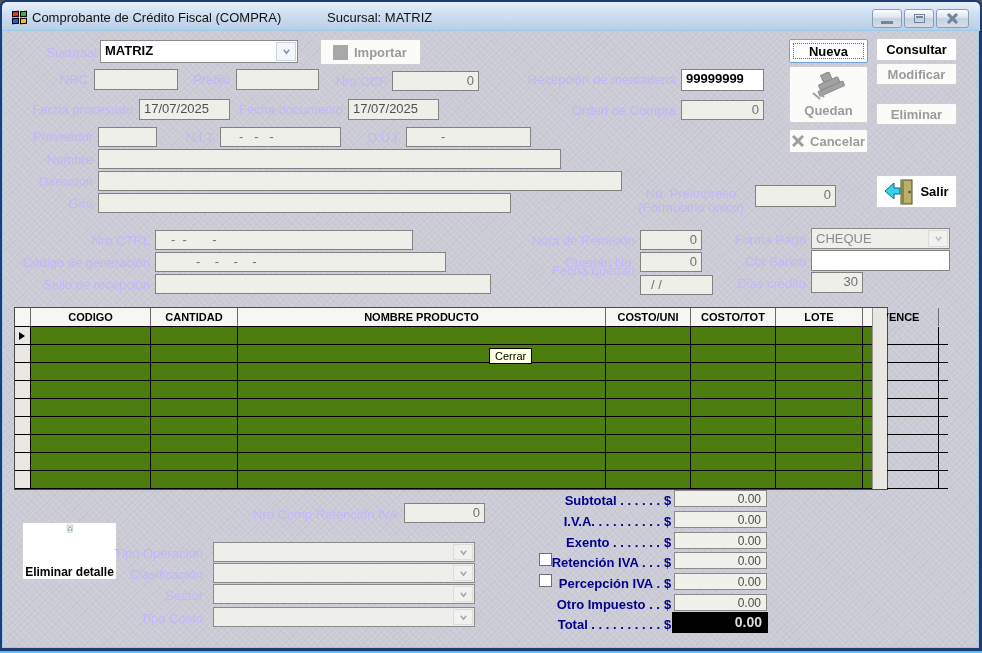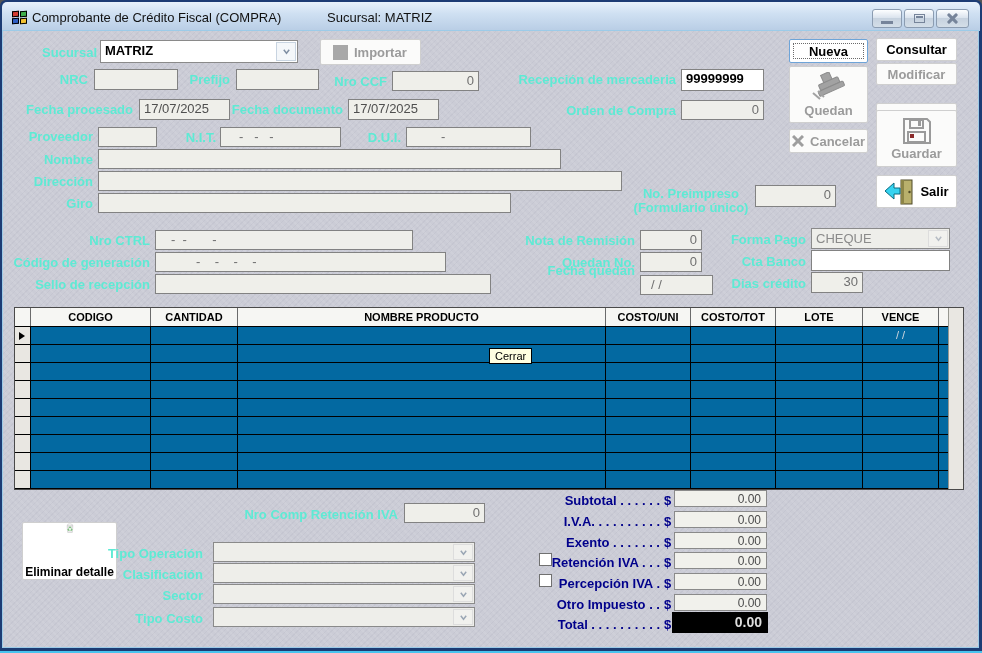--- a/index.html
+++ b/index.html
@@ -16,21 +16,21 @@
     background:linear-gradient(#fdfeff,#dbe4ee 45%,#c6d2df 50%,#d4dee8);display:flex;align-items:center;justify-content:center;}
   .g-min{width:12px;height:3px;background:#76849a;margin-top:7px;}
   .g-max{width:11px;height:9px;border:1px solid #76849a;box-sizing:border-box;position:relative;}
   .g-max::before{content:"";position:absolute;left:1px;right:1px;top:1px;height:2px;background:#76849a;}
   .g-close{position:relative;width:13px;height:11px;}
   .g-close::before,.g-close::after{content:"";position:absolute;left:0;top:4px;width:13px;height:3px;background:#76849a;border-radius:1px;}
   .g-close::before{transform:rotate(45deg);} .g-close::after{transform:rotate(-45deg);}
   .content-bg{position:absolute;left:3px;top:31px;right:4px;bottom:6px;background:#cbccd6;box-shadow:0 0 0 1px #9ccbe8;
     background-image:repeating-linear-gradient(45deg,rgba(255,255,255,.07) 0 2px,rgba(0,0,0,0) 2px 5px),
                      repeating-linear-gradient(-45deg,rgba(80,80,110,.05) 0 1px,rgba(0,0,0,0) 1px 4px);}
-  .lbl{position:absolute;font-size:13px;font-weight:bold;color:#5eead4;text-align:right;white-space:nowrap;z-index:2;}
+  .lbl{position:absolute;font-size:13px;font-weight:normal;color:#c4b5fd;text-align:right;white-space:nowrap;z-index:2;}
   .lbl.ctr{text-align:center;}
   .fld{position:absolute;background:#efefea;border:1px solid #828282;box-sizing:border-box;font-size:13px;color:#6f6f6f;
     padding:1px 4px;white-space:pre;overflow:hidden;z-index:2;line-height:16px;}
   .fld.white{background:#fff;color:#000;font-weight:bold;}
   .fld.num{text-align:right;}
   .fld.date{color:#4f4f4f;}
   .combo{position:absolute;background:#fff;border:1px solid #8a8a8a;box-sizing:border-box;z-index:2;}
   .combo .val{position:absolute;left:4px;top:2px;font-size:13px;font-weight:bold;color:#000;white-space:nowrap;}
   .combo .cbtn{position:absolute;top:1px;right:1px;bottom:1px;width:20px;background:#f4f7fa;border:1px solid #c8d4e1;
     box-sizing:border-box;display:flex;align-items:center;justify-content:center;}
@@ -39,21 +39,21 @@
   .combo.dis .cbtn{background:#f1f1ee;border-color:#dddddd;}
   .chev{width:9px;height:9px;display:block;}
   .btn-w{position:absolute;background:#fff;border:1px solid #cfcfcf;border-radius:2px;box-sizing:border-box;
     display:flex;align-items:center;justify-content:center;font-size:13px;font-weight:bold;color:#000;z-index:2;}
   .btn-w.dis{color:#9b9b9b;background:#fbfbfa;}
   .btn-nueva{border:1px solid #6ea4d8;}
   .btn-nueva::after{content:"";position:absolute;inset:3px;border:1px dotted #6b6b6b;}
   .btn-col{flex-direction:column;gap:1px;}
   .btn-row{gap:6px;}
   .chk{position:absolute;width:13px;height:13px;background:#fff;border:1px solid #707070;box-sizing:border-box;z-index:2;}
-  .grid-wrap{position:absolute;left:14px;top:307px;width:950px;height:183px;border:1px solid #4a4a4a;background:#0369a1;box-sizing:border-box;z-index:2;}
+  .grid-wrap{position:absolute;left:14px;top:307px;width:874px;height:183px;border:1px solid #4a4a4a;background:#4d7c0f;box-sizing:border-box;z-index:2;}
   .grid-head{display:grid;grid-template-columns:16px 120px 87px 368px 85px 85px 87px 76px 9px;height:19px;background:#f6f6f3;border-bottom:1px solid #000;box-sizing:border-box;}
   .hcell{font-size:11px;font-weight:bold;color:#000;text-align:center;line-height:18px;border-right:1px solid #6b6b6b;overflow:hidden;white-space:nowrap;}
   .hcell.last{border-right:none;}
   .grid-row{display:grid;grid-template-columns:16px 120px 87px 368px 85px 85px 87px 76px 9px;height:18px;box-sizing:border-box;}
   .grid-row .cell{border-right:1px solid #000;border-bottom:1px solid #000;box-sizing:border-box;overflow:hidden;}
   .grid-row .cell.selector{background:#e9e7e2;display:flex;align-items:center;}
   .grid-row .cell.fillc{border-right:none;}
   .grid-row .cell.vence{color:#cfd6de;font-size:11px;text-align:center;line-height:17px;white-space:pre;}
   .row-arrow{width:0;height:0;border-left:6px solid #000;border-top:4px solid transparent;border-bottom:4px solid transparent;margin-left:4px;}
   .vscroll{position:absolute;top:0;right:0;width:15px;height:100%;background:#e9e7e2;border-left:1px solid #979790;box-sizing:border-box;}
@@ -139,30 +139,20 @@
   </div>
 
   <div class="btn-w dis btn-row" style="left:789px;top:129px;width:79px;height:24px;">
     <svg width="12" height="12" viewBox="0 0 12 12">
       <line x1="1" y1="1" x2="11" y2="11" stroke="#9e9e9e" stroke-width="3"></line>
       <line x1="11" y1="1" x2="1" y2="11" stroke="#9e9e9e" stroke-width="3"></line>
     </svg>
     <span>Cancelar</span>
   </div>
 
-  <div class="btn-w dis btn-col" style="left:876px;top:110px;width:81px;height:57px;">
-    <svg width="30" height="28" viewBox="0 0 30 28">
-      <path d="M2 2 h23 l3 3 v21 h-26 z" fill="none" stroke="#9a9a9a" stroke-width="2"></path>
-      <rect x="8" y="3" width="13" height="8" fill="none" stroke="#9a9a9a" stroke-width="2"></rect>
-      <rect x="16" y="4" width="3" height="5" fill="#9a9a9a"></rect>
-      <rect x="6" y="15" width="17" height="10" fill="none" stroke="#9a9a9a" stroke-width="2"></rect>
-      <rect x="8" y="17" width="4" height="4" fill="#8b2a2a"></rect>
-    </svg>
-    <span>Guardar</span>
-  </div>
 
   <div class="btn-w btn-row" style="left:876px;top:175px;width:81px;height:33px;">
     <svg width="30" height="26" viewBox="0 0 30 26">
       <rect x="17" y="1" width="11" height="24" fill="#b9b06c" stroke="#4f4a28"></rect>
       <rect x="17" y="1" width="3" height="24" fill="#8d8547"></rect>
       <circle cx="25.5" cy="13" r="1.2" fill="#4f4a28"></circle>
       <path d="M1 12 L10 4 V9 H16 V15 H10 V20 Z" fill="#35d3f0" stroke="#0a6a80"></path>
     </svg>
     <span>Salir</span>
   </div>

